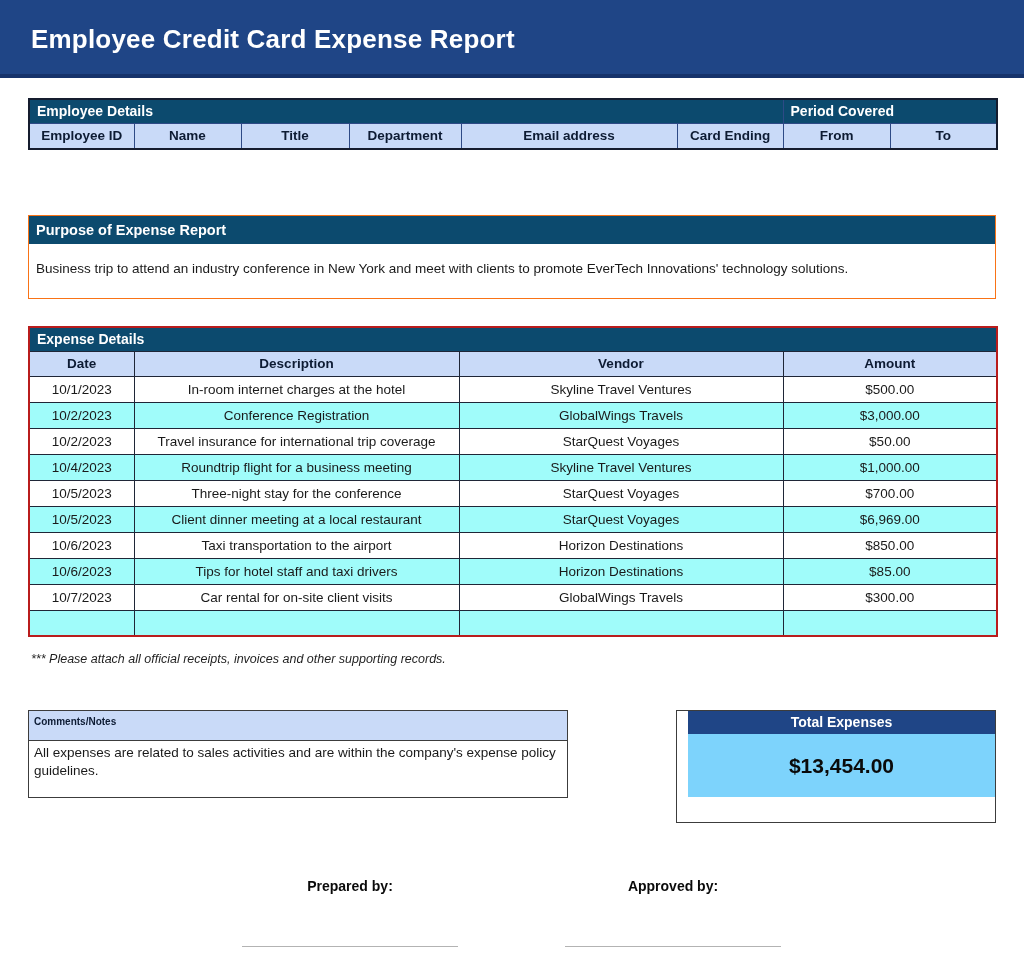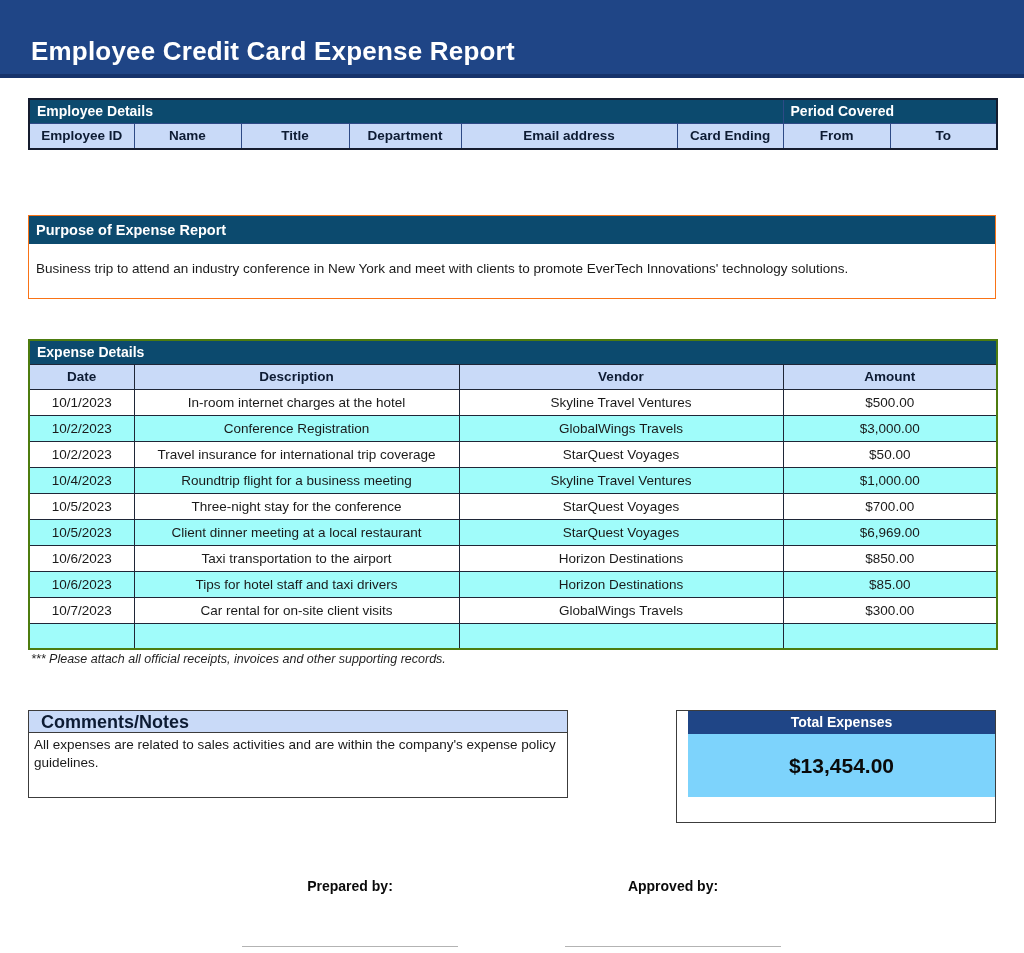--- a/index.html
+++ b/index.html
@@ -15,21 +15,21 @@
 
   
   .banner {
     position: absolute; top: 0; left: 0;
     width: 1024px; height: 78px;
     background: #1F4586;
     border-bottom: 4px solid #16336B;
   }
   .banner h1 {
     color: #ffffff; font-size: 26px; font-weight: 700;
-    padding: 36px 0 0 31px; letter-spacing: 0.2px;
+    padding: 24px 0 0 31px; letter-spacing: 0.2px;
   }
 
   
   table { border-collapse: collapse; table-layout: fixed; }
   th, td { overflow: hidden; white-space: nowrap; }
 
   .section-band {
     background: #0c4a6e; color: #ffffff;
     font-weight: 700; font-size: 14px;
     text-align: left; padding-left: 7px;
@@ -56,22 +56,22 @@
     border: 1px solid #f97316;
   }
   .purpose .purpose-band { height: 28px; font-size: 14.5px; line-height: 28px; }
   .purpose .purpose-body {
     background: #ffffff; height: 54px;
     font-size: 13.5px; padding: 17px 0 0 7px;
   }
 
   
   .expense-table {
-    position: absolute; left: 28px; top: 339px; width: 968px;
-    border: 2px solid #4d7c0f;
+    position: absolute; left: 28px; top: 326px; width: 968px;
+    border: 2px solid #b91c1c;
   }
   .expense-table th, .expense-table td { border: 1px solid #1f2637; }
   .expense-table .band-row th { height: 24px; }
   .expense-table .head-row th {
     height: 25px; background: #C9DAF8; color: #0d1b33;
     font-size: 13.5px; font-weight: 700; 
   }
   .expense-table tbody td {
     height: 26px; font-size: 13.5px; text-align: center; background: #ffffff;
   }
@@ -82,22 +82,22 @@
     font-size: 12.5px; font-style: italic; color: #1f1f1f;
   }
 
   
   .comments-box {
     position: absolute; left: 28px; top: 710px; width: 540px; height: 88px;
     border: 1px solid #3c3c3c;
   }
   .comments-box .comments-band {
     background: #C9DAF8; color: #0d1b33;
-    height: 22px; border-bottom: 1px solid #3c3c3c;
-    font-size: 18px; font-weight: 700; line-height: 22px; padding-left: 12px;
+    height: 30px; border-bottom: 1px solid #3c3c3c;
+    font-size: 10px; font-weight: 700; line-height: 22px; padding-left: 5px;
   }
   .comments-box .comments-body {
     background: #ffffff; font-size: 13.5px; line-height: 18px;
     padding: 3px 10px 0 5px; white-space: normal;
   }
 
   .total-box {
     position: absolute; left: 676px; top: 710px; width: 320px; height: 113px;
     border: 1px solid #3c3c3c;
     padding-left: 11px;

